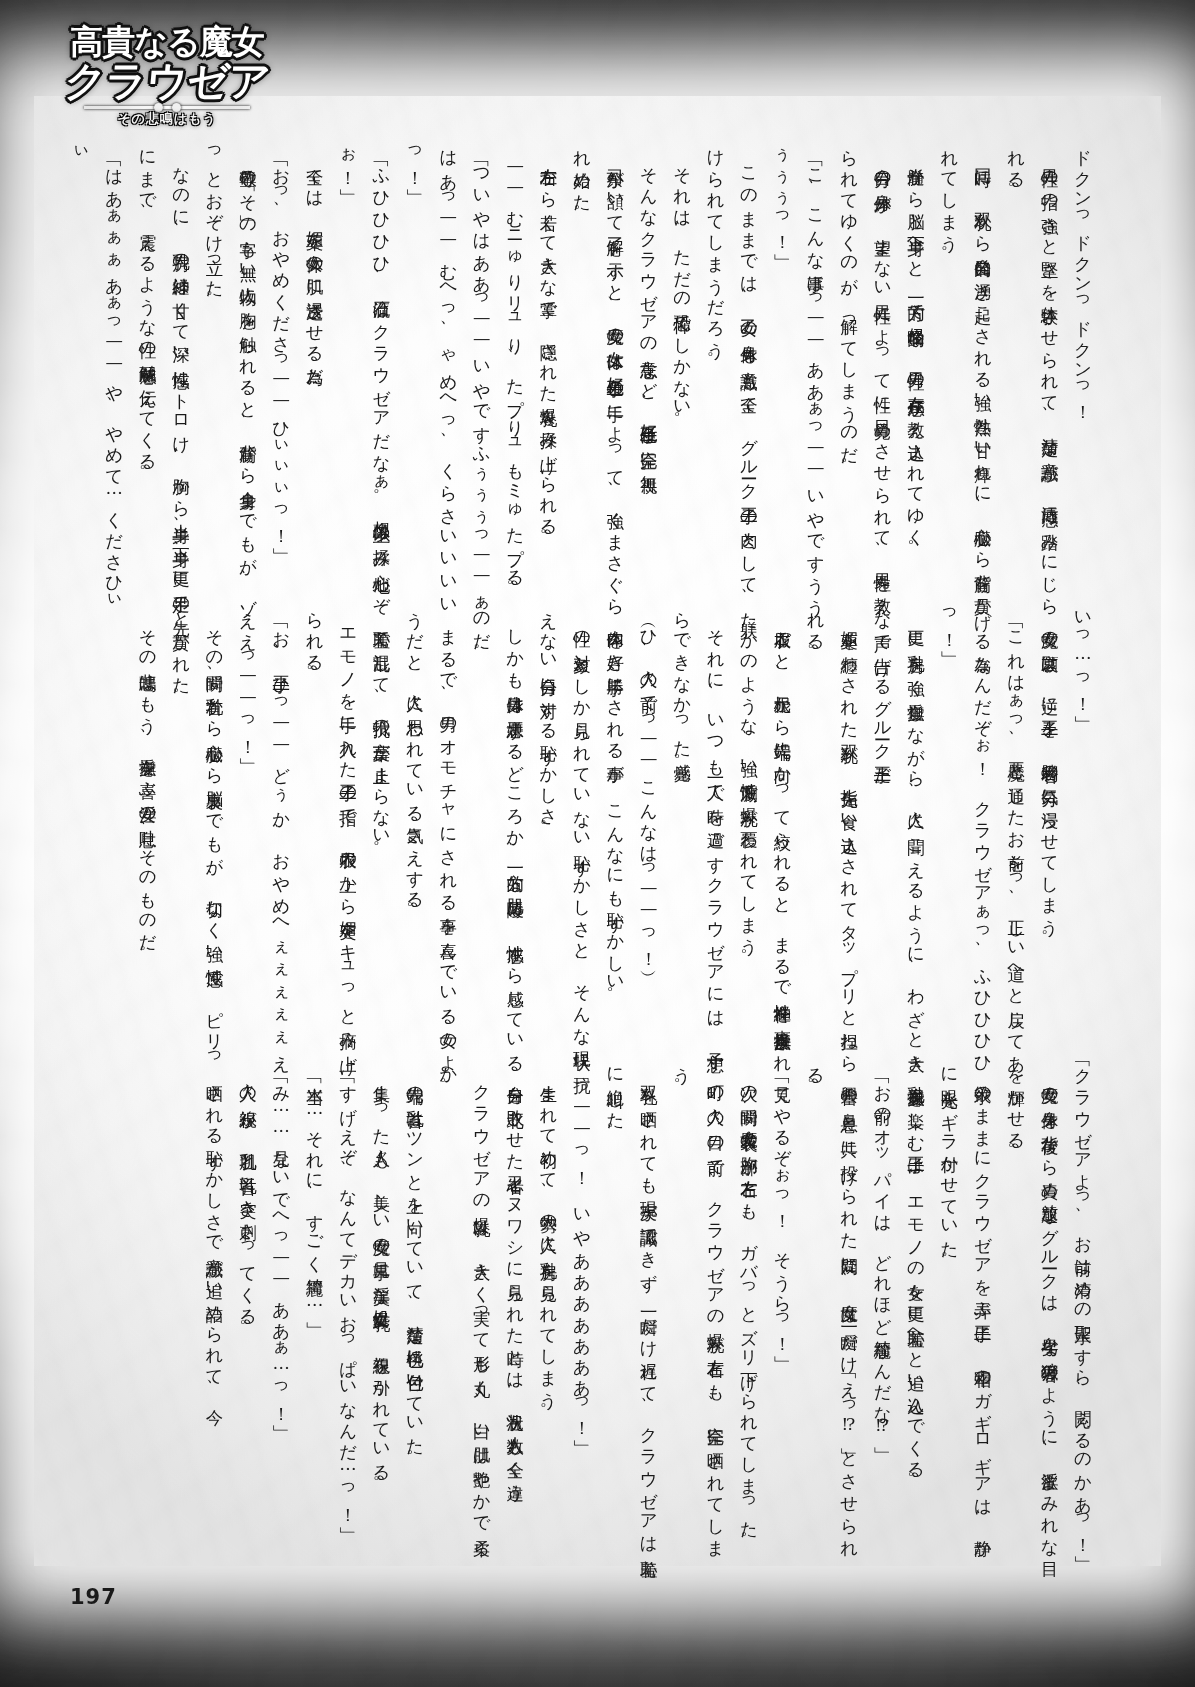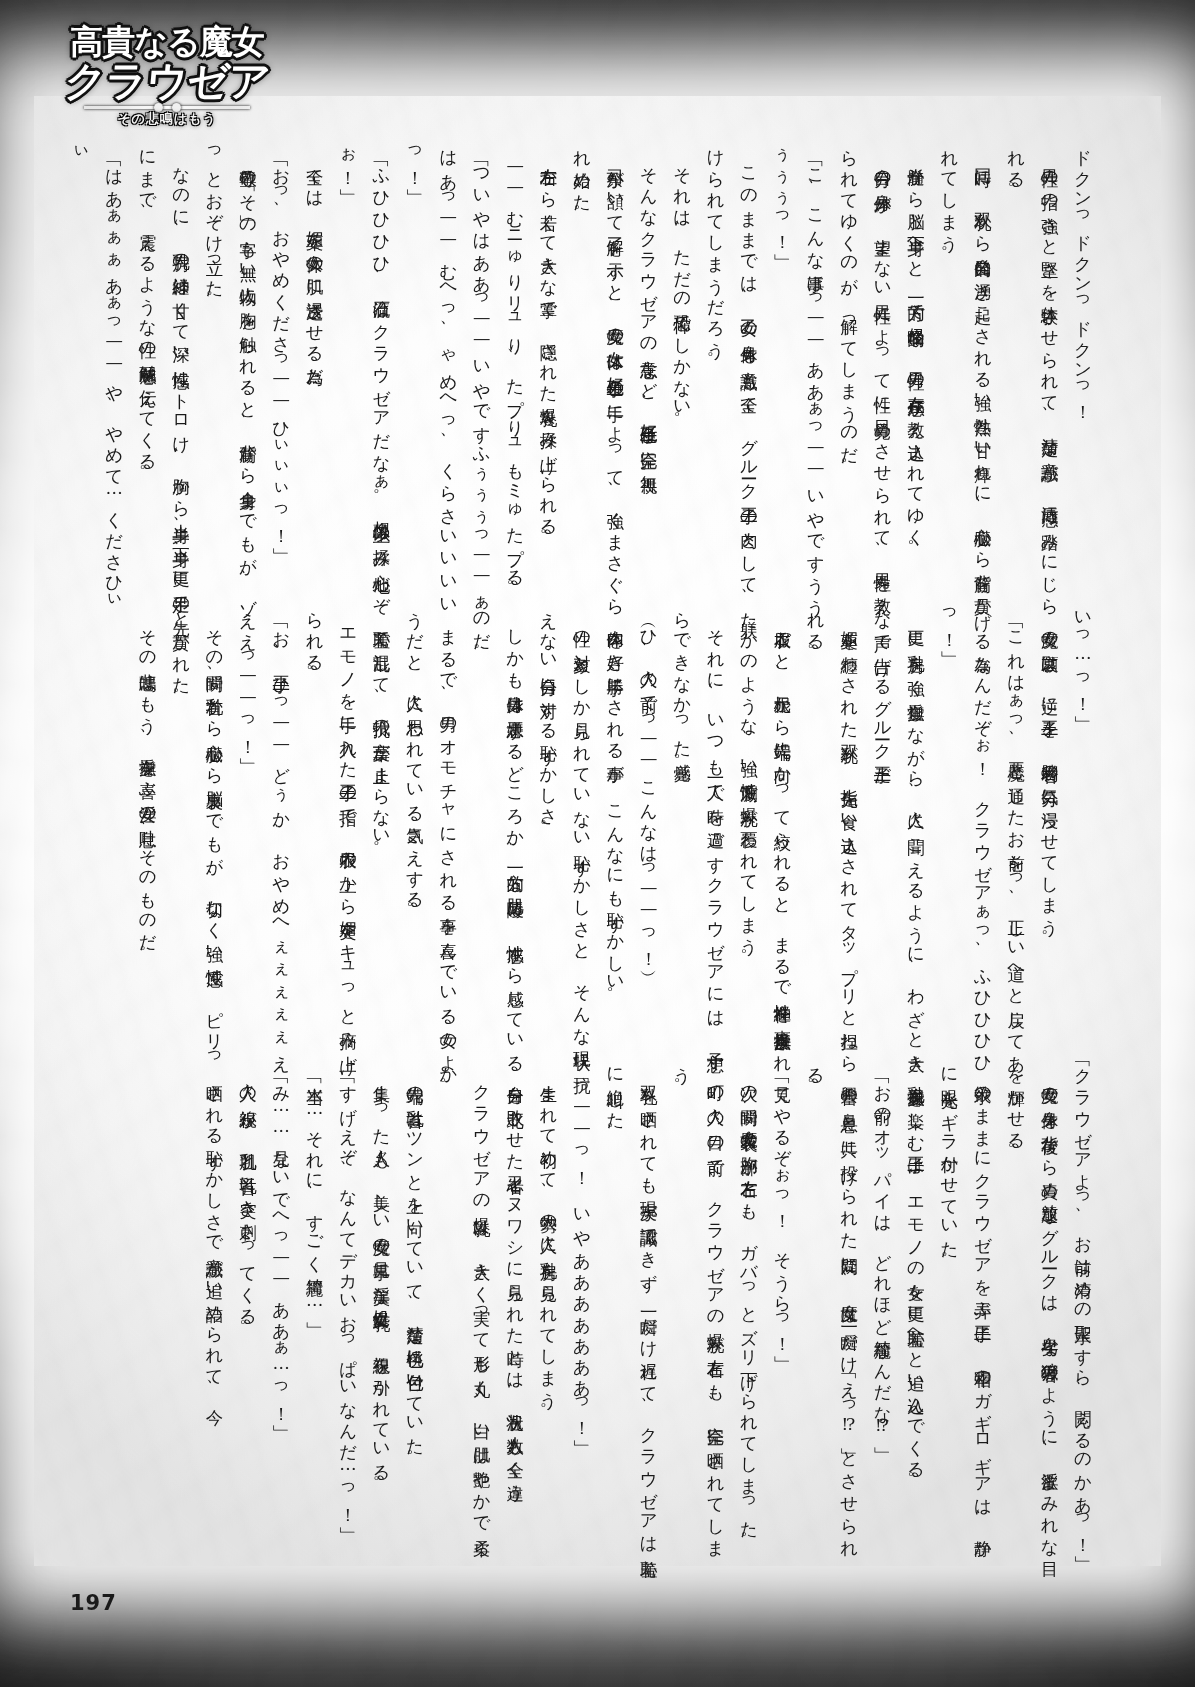--- a/index.html
+++ b/index.html
@@ -163,21 +163,21 @@
   .block p.noindent { text-indent: 0; }
 
   #block-1 { right: 96px;  top: 138px;  height: 470px;  width: 948px; }
   #block-2 { right: 96px;  top: 600px;  height: 465px;  width: 948px; }
   #block-3 { right: 96px;  top: 1055px; height: 495px;  width: 1010px; }
 
   
   #page-number {
     position: absolute;
     left: 70px;
-    bottom: 72px;
+    bottom: 78px;
     font-family: "DejaVu Sans", "Liberation Sans", sans-serif;
     font-size: 21px;
     font-weight: bold;
     color: #1a1a1a;
     letter-spacing: 1px;
     z-index: 9;
     text-align: center;
   }
 </style>
 </head>

